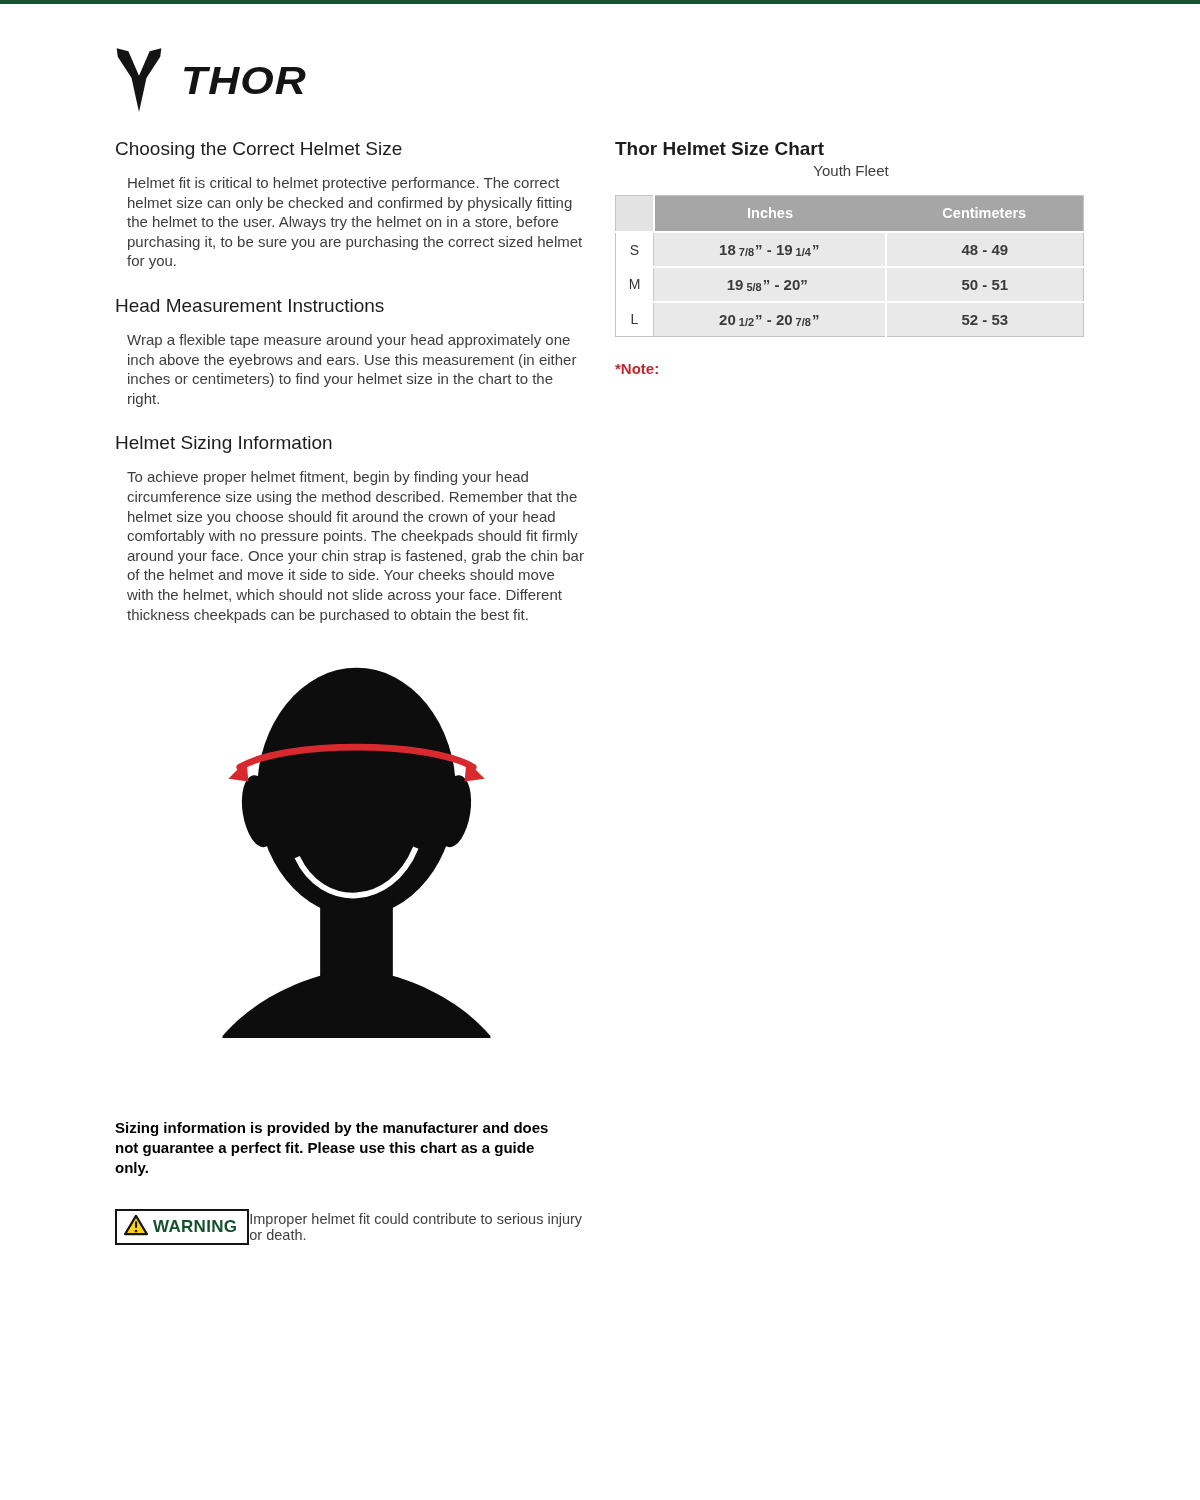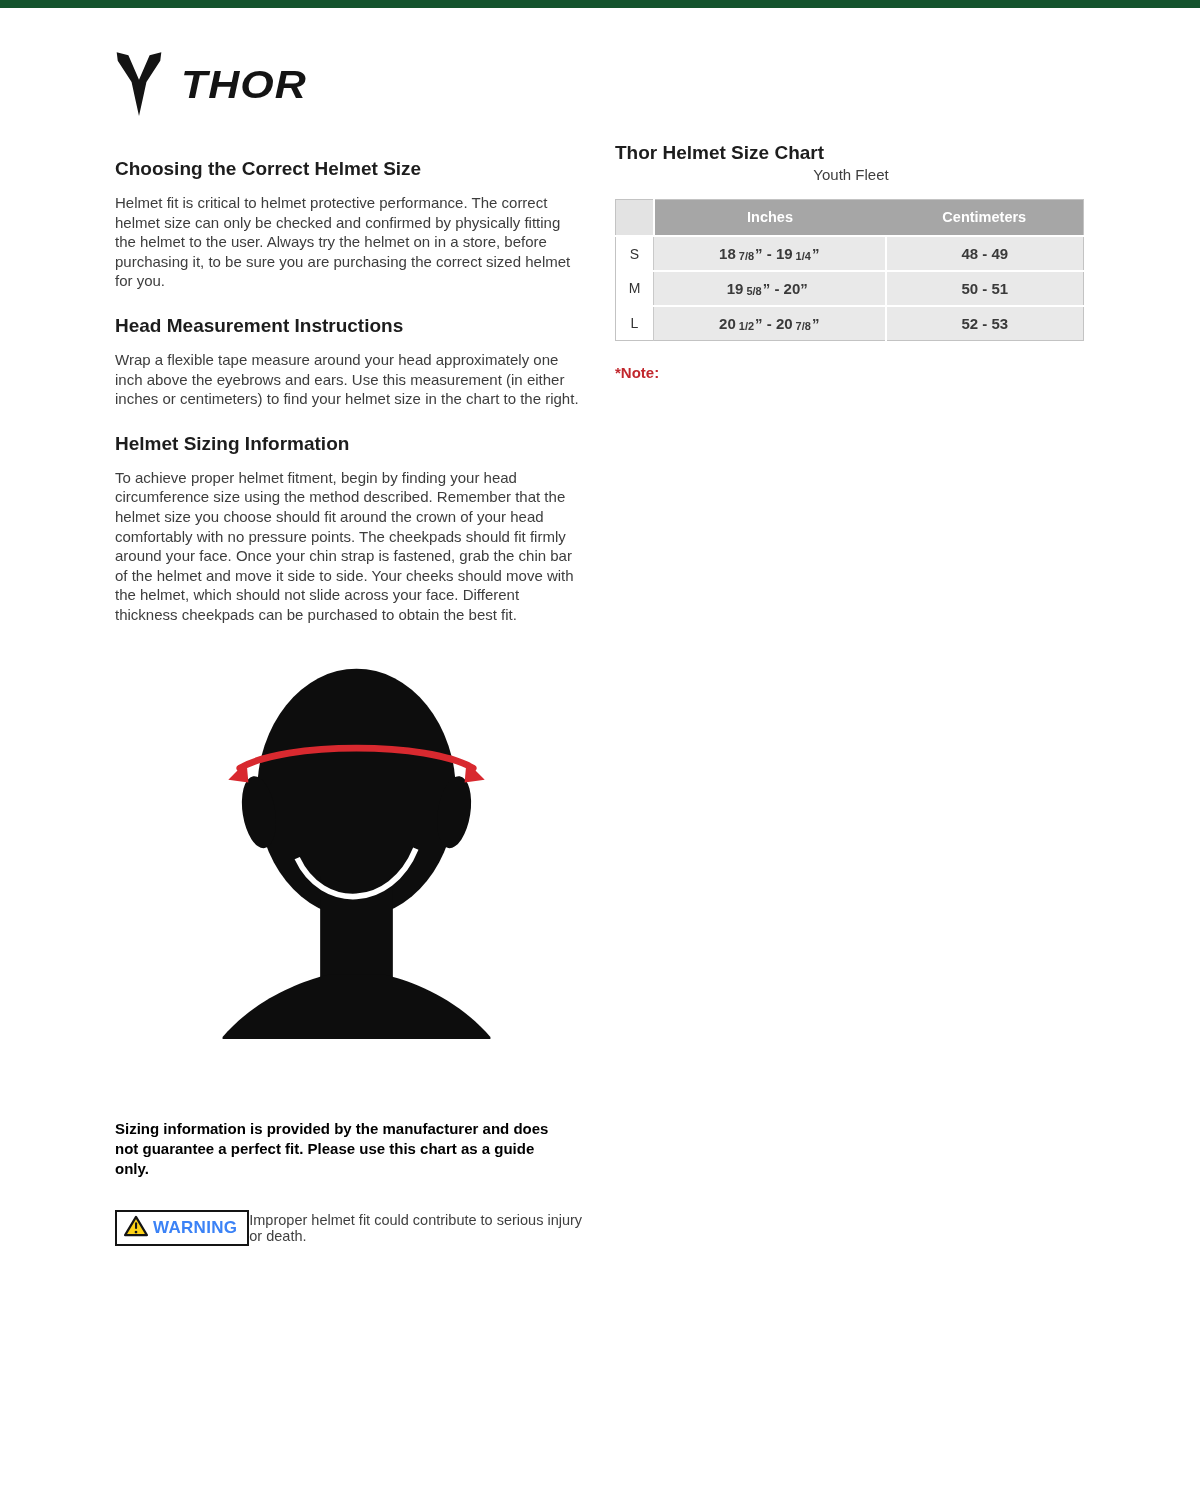--- a/index.html
+++ b/index.html
@@ -6,21 +6,21 @@
   html, body { background: #ffffff; }
   body {
     width: 1200px; height: 1500px;
     font-family: "Liberation Sans", sans-serif;
     color: #3d3d3d;
     position: relative;
   }
   .page {
     width: 1200px; height: 1500px;
     background: #fff;
-    border-top: 8px solid #14532d;
+    border-top: 4px solid #14532d;
   }
 
   
   .logo-row {
     padding: 50px 0 0 113px;
     display: flex; align-items: center; gap: 16px;
     height: 102px;
   }
   .logo-icon svg { display: block; }
   .logo-word {
@@ -28,26 +28,26 @@
     letter-spacing: 1px; color: #141414;
     transform: scaleY(0.92);
   }
 
   
   .columns { display: flex; padding-left: 115px; margin-top: 32px; }
   .col-left { width: 470px; margin-right: 30px; flex: none; }
   .col-right { width: 472px; flex: none; }
 
   h2.sec-head {
-    font-size: 19px; font-weight: 700; color: #1d1d1d;
-    line-height: 22px; margin: 16px 0 13px 0;
+    font-size: 19px; font-weight: 400; color: #1d1d1d;
+    line-height: 22px; margin: 0 0 13px 0;
   }
   p.sec-body {
     font-size: 15px; line-height: 19.6px; color: #3d3d3d;
-    margin: 0 0 24px 0;
+    margin: 0 0 24px 12px;
   }
 
   
   .chart-title { font-size: 19px; font-weight: 700; color: #1d1d1d; line-height: 21px; }
   .chart-subtitle { font-size: 15px; color: #3d3d3d; margin-top: 3px; text-align: center; }
 
   table.size-table {
     border-collapse: collapse;
     margin-top: 16px;
     width: 468px;
@@ -103,21 +103,21 @@
     line-height: 20px; width: 456px;
   }
   .warning-row { display: flex; align-items: center; margin-top: 31px; }
   .warning-box {
     display: flex; align-items: center;
     border: 2.5px solid #141414;
     padding: 3px 10px 3px 7px;
     background: #fff; gap: 5px;
   }
   .warning-label {
-    font-size: 17px; font-weight: 800; color: #3b82f6; letter-spacing: 0.3px;
+    font-size: 17px; font-weight: 800; color: #14532d; letter-spacing: 0.3px;
   }
   .warning-text { font-size: 14.5px; color: #3f3f3f; }
 </style>
 </head>
 <body>
 
 <div class="page">
 
   <div class="logo-row">
     <span class="logo-icon">

